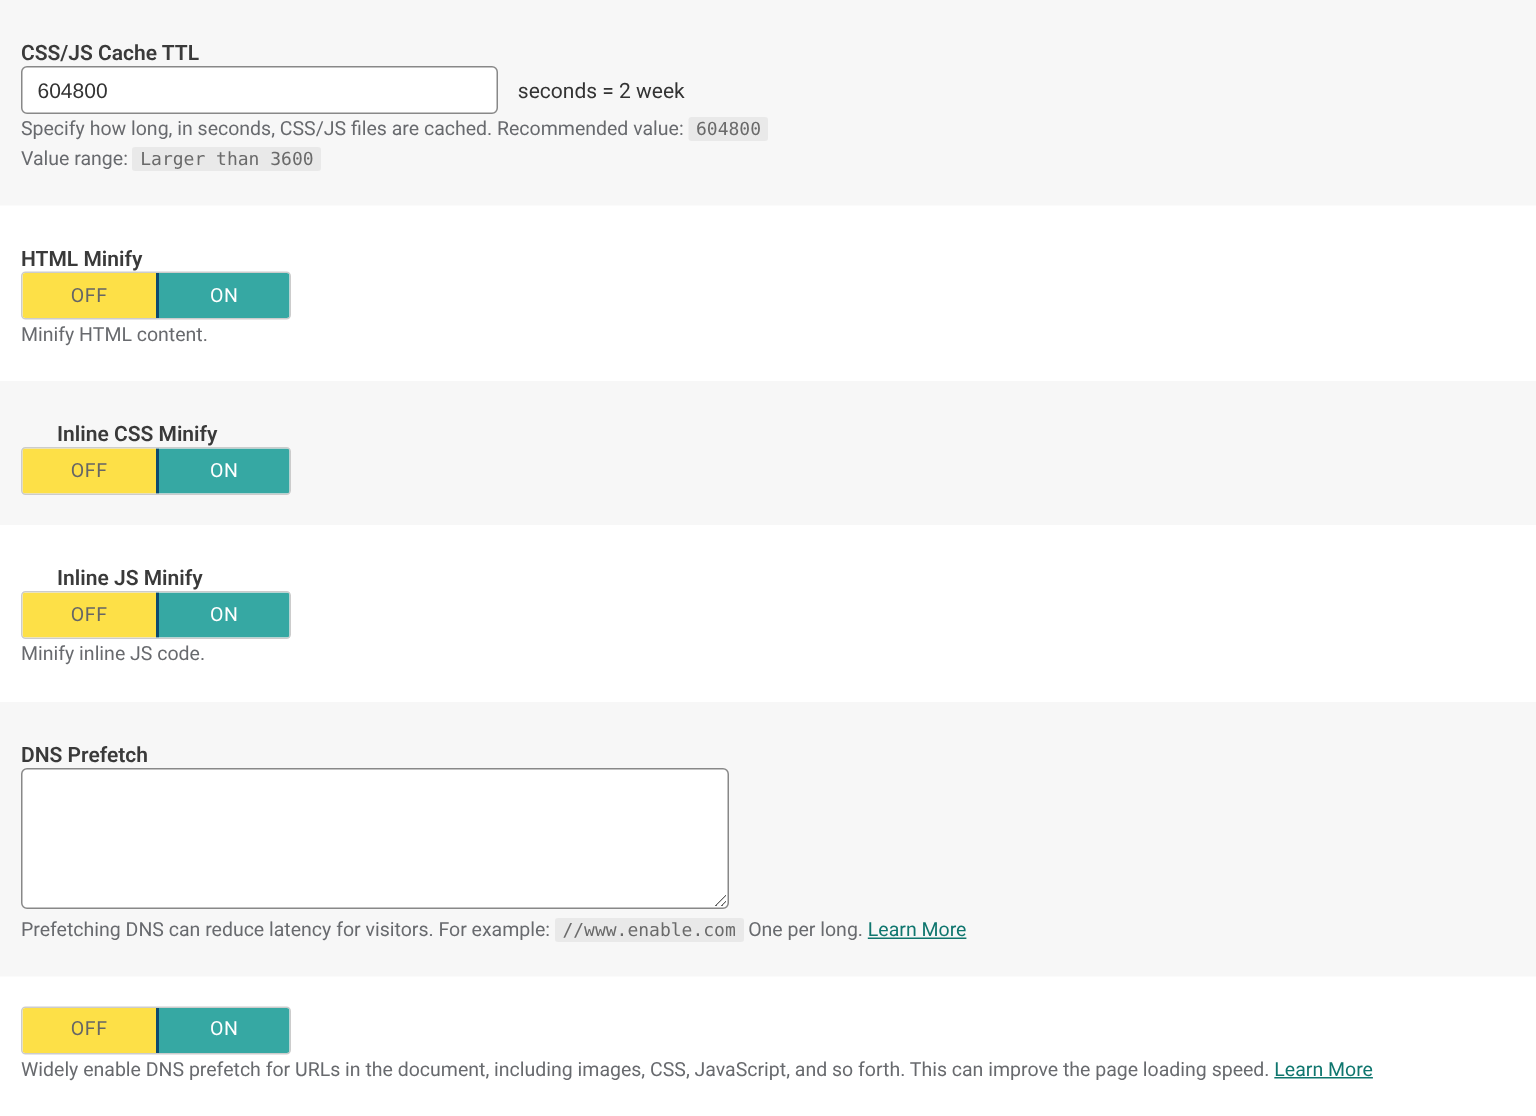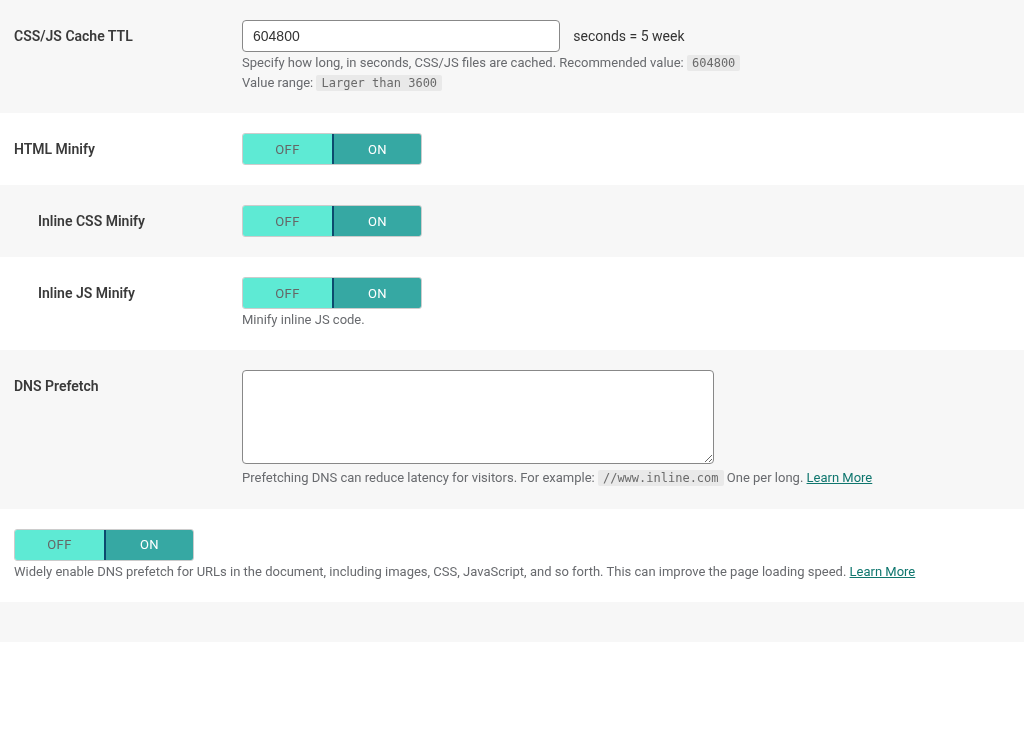--- a/index.html
+++ b/index.html
@@ -8,20 +8,21 @@
     padding: 0;
     font-family: -apple-system, BlinkMacSystemFont, "Segoe UI", Roboto, Helvetica, Arial, sans-serif;
     font-size: 13px;
     color: #333;
     background: #fff;
     width: 1024px;
   }
   .section {
     display: flex;
     padding: 20px 14px;
+    flex-direction: column;
   }
   .section.alt {
     background: #f7f7f7;
   }
   .label-col {
     width: 228px;
     flex-shrink: 0;
     padding-top: 8px;
     font-weight: 600;
     color: #3a3a3a;
@@ -90,54 +91,55 @@
   .toggle .half {
     flex: 1 1 50%;
     display: flex;
     align-items: center;
     justify-content: center;
     font-size: 13px;
     font-weight: 400;
     letter-spacing: 0.4px;
   }
   .toggle .off {
-    background: #5eead4;
+    background: #fde047;
     color: #666;
   }
   .toggle .on {
     background: #36a8a3;
     color: #fff;
     border-left: 2px solid #0c4a6e;
   }
 </style>
 </head>
 <body>
 
 <div class="section alt">
   <div class="label-col">CSS/JS Cache TTL</div>
   <div class="control-col">
     <input type="text" class="input-text" value="604800" style="">
-    <span class="inline-label">seconds = 5 week</span>
+    <span class="inline-label">seconds = 2 week</span>
     <div class="help">
       <span>Specify how long, in seconds, CSS/JS files are cached. Recommended value:</span>
       <code>604800</code>
       <br>
       <span>Value range:</span>
       <code>Larger than 3600</code>
     </div>
   </div>
 </div>
 
 <div class="section">
   <div class="label-col">HTML Minify</div>
   <div class="control-col">
     <div class="toggle">
       <div class="half off">OFF</div>
       <div class="half on">ON</div>
     </div>
+    <div class="help">Minify HTML content.</div>
   </div>
 </div>
 
 <div class="section alt">
   <div class="label-col sub">Inline CSS Minify</div>
   <div class="control-col">
     <div class="toggle">
       <div class="half off">OFF</div>
       <div class="half on">ON</div>
     </div>
@@ -154,21 +156,21 @@
     <div class="help">Minify inline JS code.</div>
   </div>
 </div>
 
 <div class="section alt">
   <div class="label-col">DNS Prefetch</div>
   <div class="control-col">
     <textarea class="input-textarea" style=""></textarea>
     <div class="help">
       <span>Prefetching DNS can reduce latency for visitors. For example:</span>
-      <code>//www.inline.com</code>
+      <code>//www.enable.com</code>
       <span>One per long.</span>
       <a href="#">Learn More</a>
     </div>
   </div>
 </div>
 
 <div class="section">
   <div class="control-col">
     <div class="toggle">
       <div class="half off">OFF</div>

